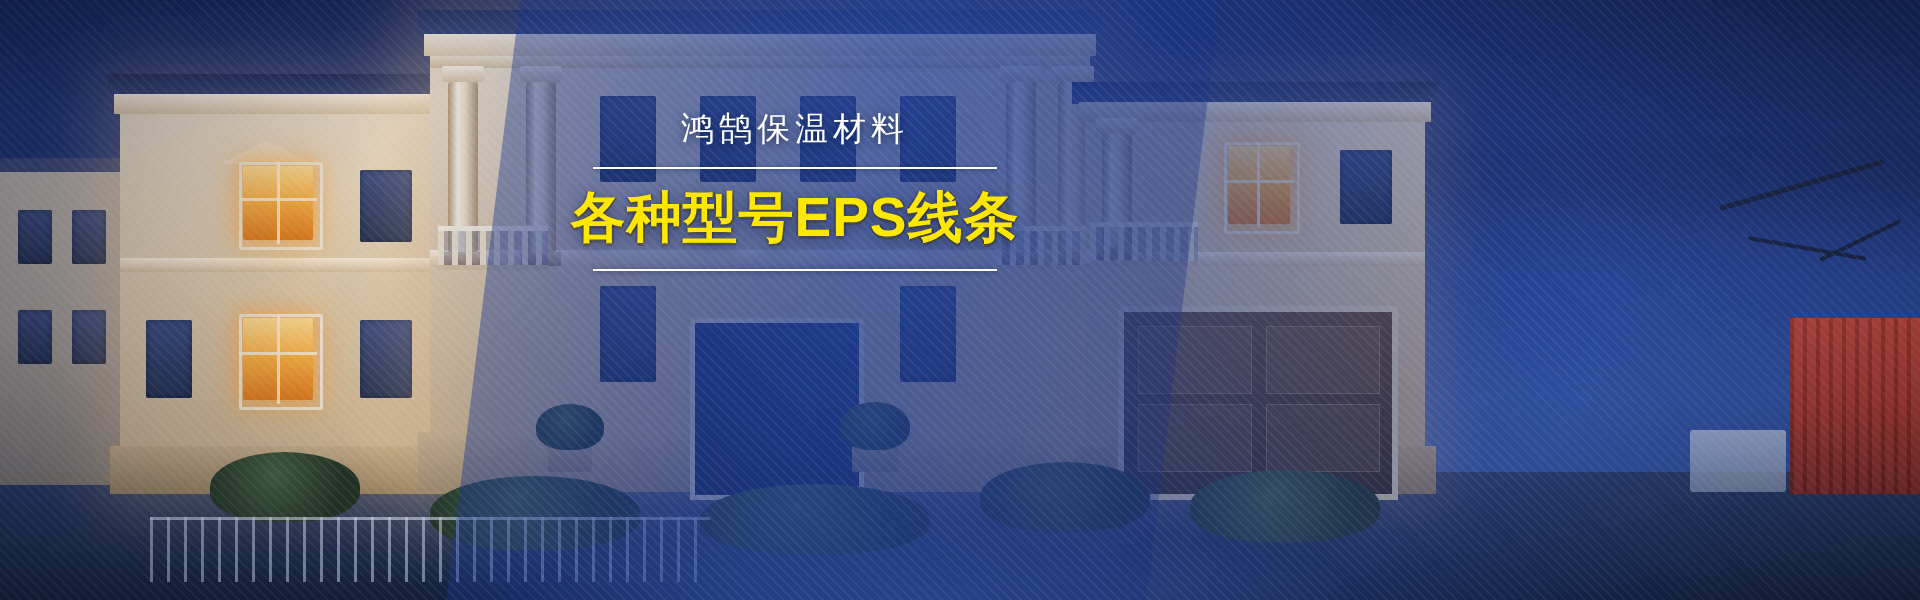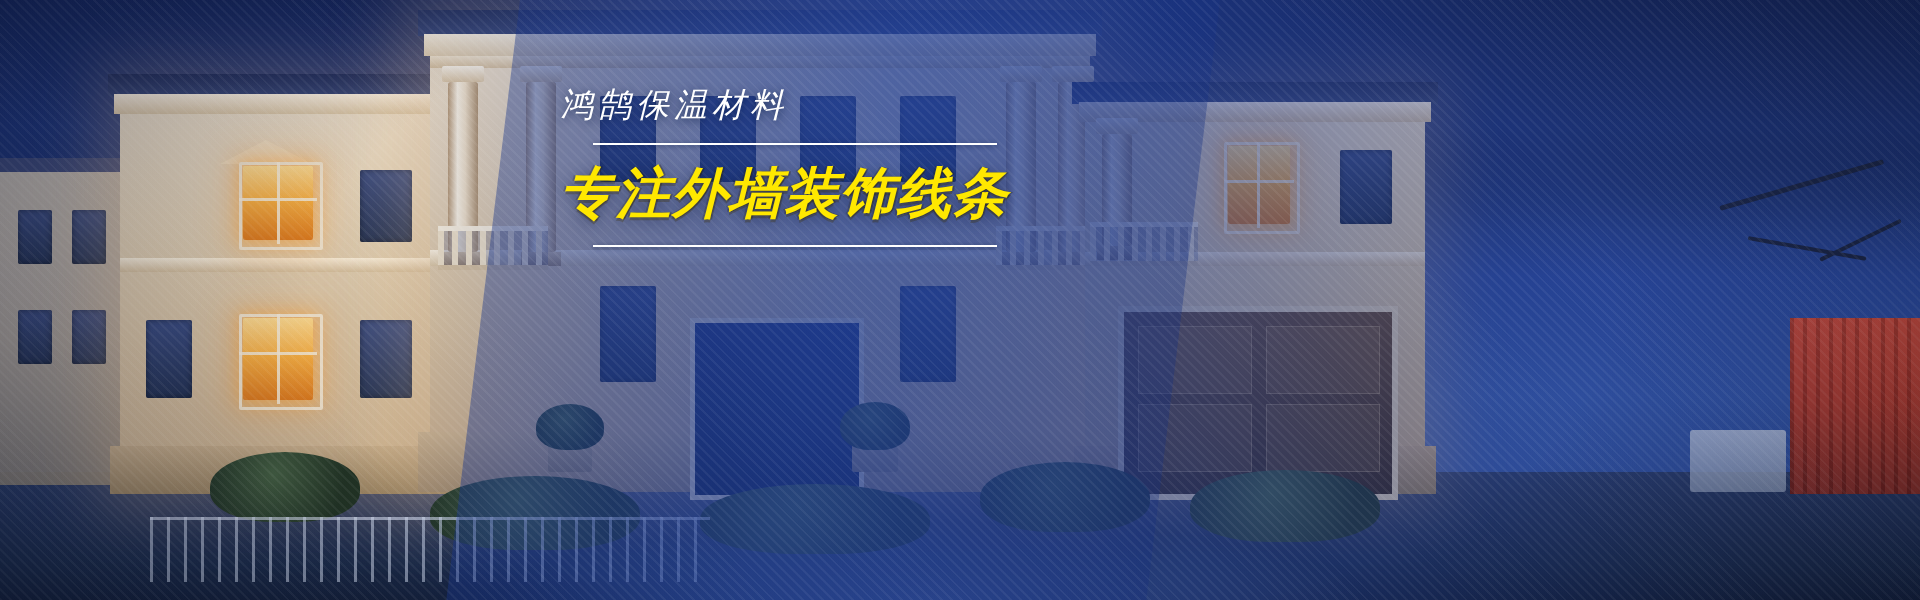--- a/index.html
+++ b/index.html
@@ -156,21 +156,21 @@
        background:linear-gradient(100deg,rgba(24,52,138,.42) 0%,rgba(28,60,150,.50) 50%,rgba(22,46,124,.34) 100%);
        transform:skewX(-7deg);transform-origin:top left;}
   .hatch{position:absolute;inset:0;
        background:repeating-linear-gradient(45deg,
          rgba(255,255,255,.055) 0px,rgba(255,255,255,.055) 2px,
          rgba(255,255,255,0) 2px,rgba(255,255,255,0) 7px);}
   .vignette{position:absolute;inset:0;
        background:radial-gradient(1250px 640px at 50% 50%, rgba(0,0,0,0) 52%, rgba(5,12,32,.42) 100%);}
 
   
-  .copy{position:absolute;left:560px;top:88px;width:470px;font-style:italic;}
+  .copy{position:absolute;left:560px;top:112px;width:470px;text-align:center;}
   .eyebrow{color:#ffffff;font-size:33px;font-weight:400;letter-spacing:5px;
        line-height:1;text-shadow:0 2px 10px rgba(0,20,60,.75);white-space:nowrap;}
   .rule{height:2px;background:#ffffff;margin:22px auto 0;width:404px;
        box-shadow:0 1px 5px rgba(0,20,60,.55);}
   .rule.lower{margin:20px auto 0;width:404px;}
   .headline{margin-top:18px;}
   .hl{color:#FFE800;font-size:55px;font-weight:700;letter-spacing:1px;line-height:1.12;
        white-space:nowrap;
        text-shadow:
          2px 0 0 rgba(40,30,0,.30), -2px 0 0 rgba(40,30,0,.22),
@@ -302,18 +302,18 @@
 
   <div class="veil"></div>
   <div class="panel"></div>
   <div class="hatch"></div>
   <div class="vignette"></div>
 
   <div class="copy">
     <div class="eyebrow">鸿鹄保温材料</div>
     <div class="rule"></div>
     <div class="headline">
-      <div class="hl">专注外墙装饰线条</div>
+      <div class="hl">各种型号EPS线条</div>
     </div>
     <div class="rule lower"></div>
   </div>
 
 </div>
 
 </body></html>

